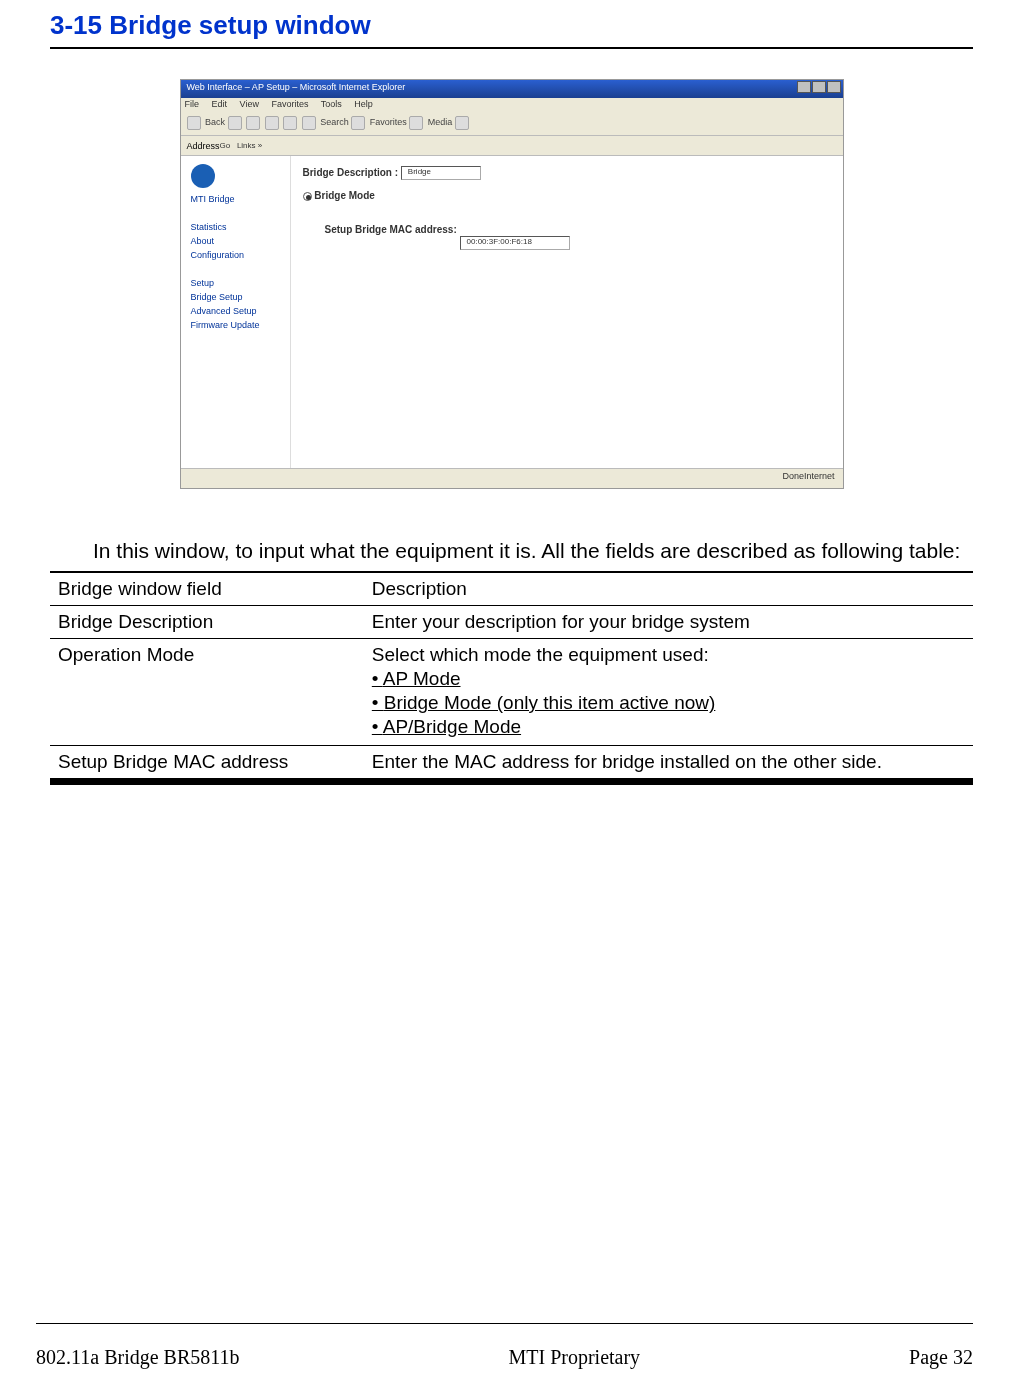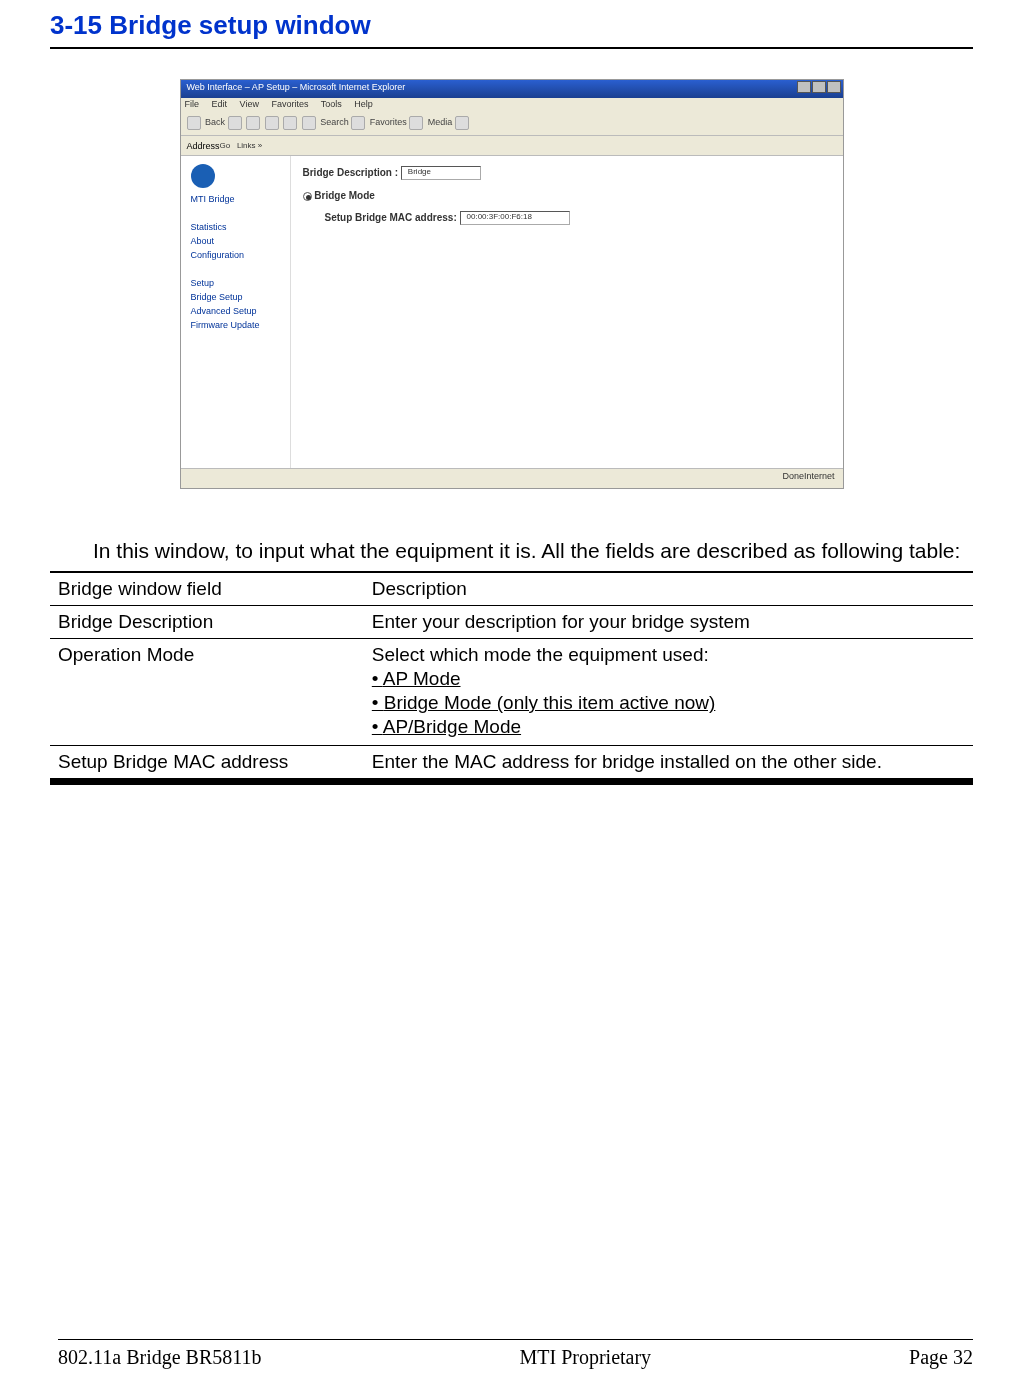--- a/index.html
+++ b/index.html
@@ -132,24 +132,24 @@
       vertical-align: top;
     }
     table.desc tr:first-child td { border-top: 2px solid #000; }
     table.desc tr:last-child td { border-bottom: 7px solid #000000; }
     table.desc td:first-child { width: 34%; }
     .bullets { list-style: none; padding: 0; text-decoration: underline; }
     .bullets li::before { content: "• "; }
     .bullets li { margin: 2px 0; }
     .footer {
       position: absolute;
-      left: 58px; right: 50px;
+      left: 36px; right: 50px;
       bottom: 30px;
       border-top: 1px solid #000;
-      padding-top: 6px;
+      padding-top: 22px;
       display: flex;
       justify-content: space-between;
       font-size: 20px;
       font-family: "Times New Roman", serif;
     }
   </style>
 </head>
 <body>
 
 <h2 class="section-heading">3-15 Bridge setup window</h2>
@@ -217,21 +217,21 @@
         <div class="row">
           <b>Bridge Description :</b>
           <span class="tbox">Bridge</span>
         </div>
         <div class="row">
           <span class="radio on"></span>
           <b>Bridge Mode</b>
         </div>
         <div class="row sub">
           <b>Setup Bridge MAC address:</b>
-          <span class="tbox" style="width:110px;">00:00:3F:00:F6:18</span>
+          <span class="tbox" style="width:110px;margin-top:25px;">00:00:3F:00:F6:18</span>
         </div>
       </div>
     </div>
 
     <div class="ie-status">
       <span>Done</span>
       <span>Internet</span>
     </div>
 
   </div>

